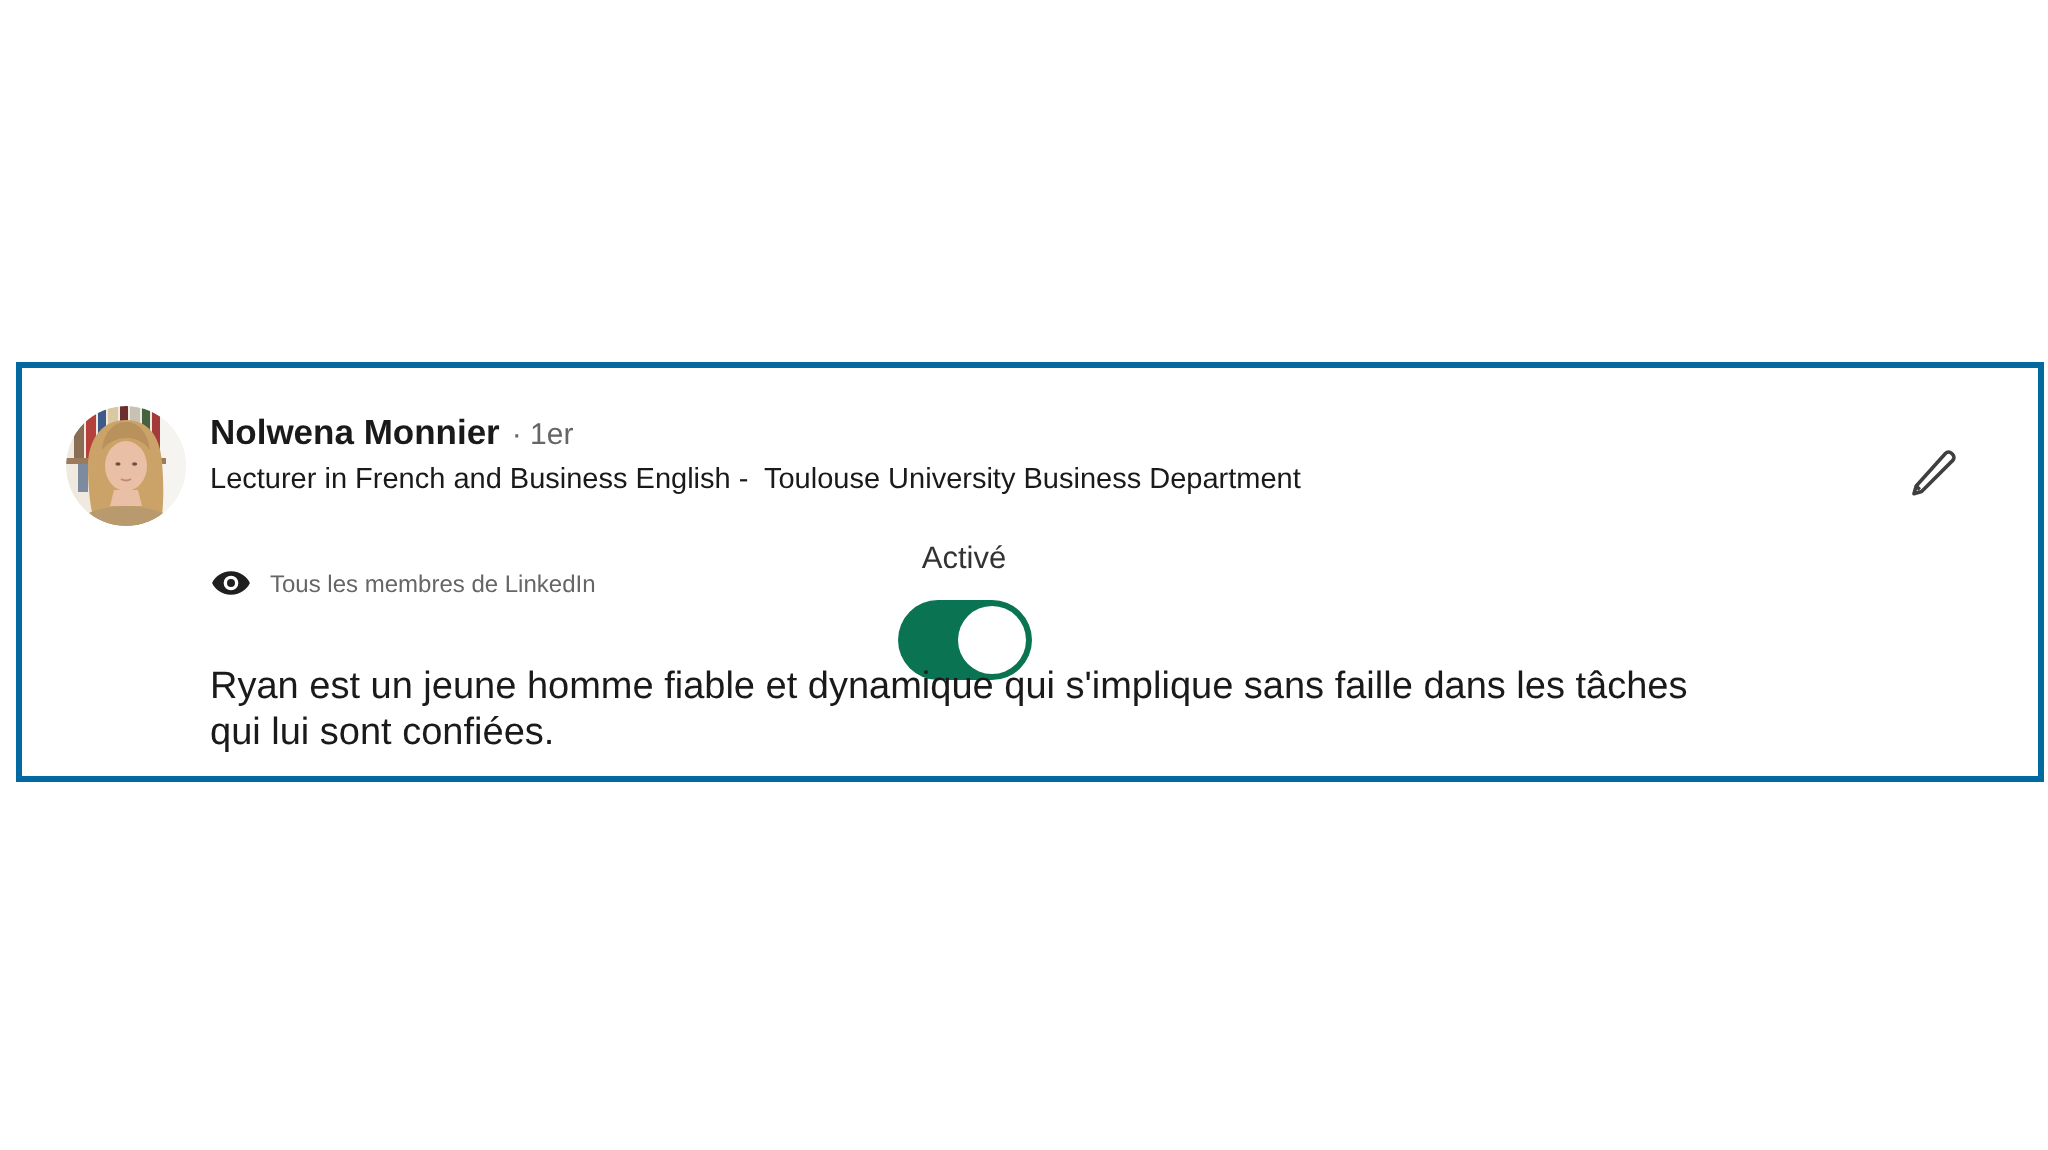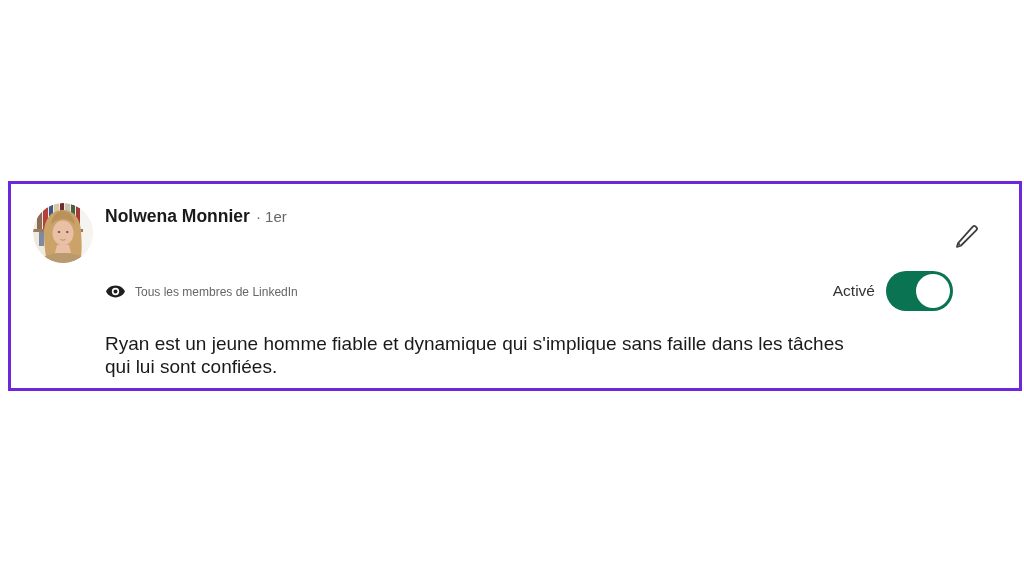--- a/index.html
+++ b/index.html
@@ -1,21 +1,21 @@
 <!DOCTYPE html>
 <html><head>
 <meta charset="utf-8">
 <style>
   * { margin:0; padding:0; box-sizing:border-box; }
   html,body { width:1024px; height:575px; background:#ffffff; overflow:hidden;
               font-family:"Liberation Sans","DejaVu Sans",sans-serif; }
 
   .card {
     position:absolute; left:8px; top:181px; width:1014px; height:210px;
-    background:#ffffff; border:3px solid #6d28d9;
+    background:#ffffff; border:3px solid #0369a1;
   }
 
   .avatar {
     position:absolute; left:22px; top:19px; width:60px; height:60px;
     border-radius:50%; overflow:hidden; cursor:pointer;
   }
 
   .author-block { position:absolute; left:94px; top:21px; }
   .name-row { display:flex; align-items:baseline; gap:6px; }
   .author-name { font-size:17.5px; font-weight:700; color:#1a1a1a; line-height:23px; cursor:pointer; }
@@ -30,21 +30,21 @@
   }
 
   .visibility-row {
     position:absolute; left:94px; top:97px;
     display:flex; align-items:center; gap:9px;
   }
   .visibility-label { font-size:12px; color:#666666; }
 
   .toggle-group {
     position:absolute; left:0; top:87px; width:942px;
-    display:flex; align-items:center; justify-content:flex-end; gap:11px;
+    display:flex; align-items:center; justify-content:flex-end; gap:11px;flex-direction:column;
   }
   .toggle-label { font-size:15.5px; color:#333333; }
   .toggle {
     position:relative; width:67px; height:40px; border-radius:20px;
     background:#0a7452; cursor:pointer; border:none; flex:0 0 auto;
   }
   .toggle .knob {
     position:absolute; right:3px; top:3px; width:34px; height:34px;
     border-radius:50%; background:#ffffff;
   }
@@ -96,20 +96,21 @@
         <path d="M10,54 Q30,46 50,54 L50,60 L10,60 Z" fill="#b89a6e"></path>
       </g>
     </svg>
   </div>
 
   <div class="author-block">
     <div class="name-row">
       <span class="author-name">Nolwena Monnier</span>
       <span class="degree">· 1er</span>
     </div>
+    <div class="headline">Lecturer in French and Business English -  Toulouse University Business Department</div>
   </div>
 
   <button class="edit-btn">
     <svg width="30" height="30" viewBox="0 0 32 32">
       <path d="M6.5 23.5 L5.3 27.6 L9.4 26.4 L26 9.8 a2.2 2.2 0 0 0 0-3.1 l-0.7-0.7 a2.2 2.2 0 0 0-3.1 0 Z" fill="none" stroke="#3f3f3f" stroke-width="1.9" stroke-linejoin="round"></path>
       <path d="M6.5 23.5 L8.4 25.4" stroke="#3f3f3f" stroke-width="1.9"></path>
     </svg>
   </button>
 
   <div class="visibility-row">

